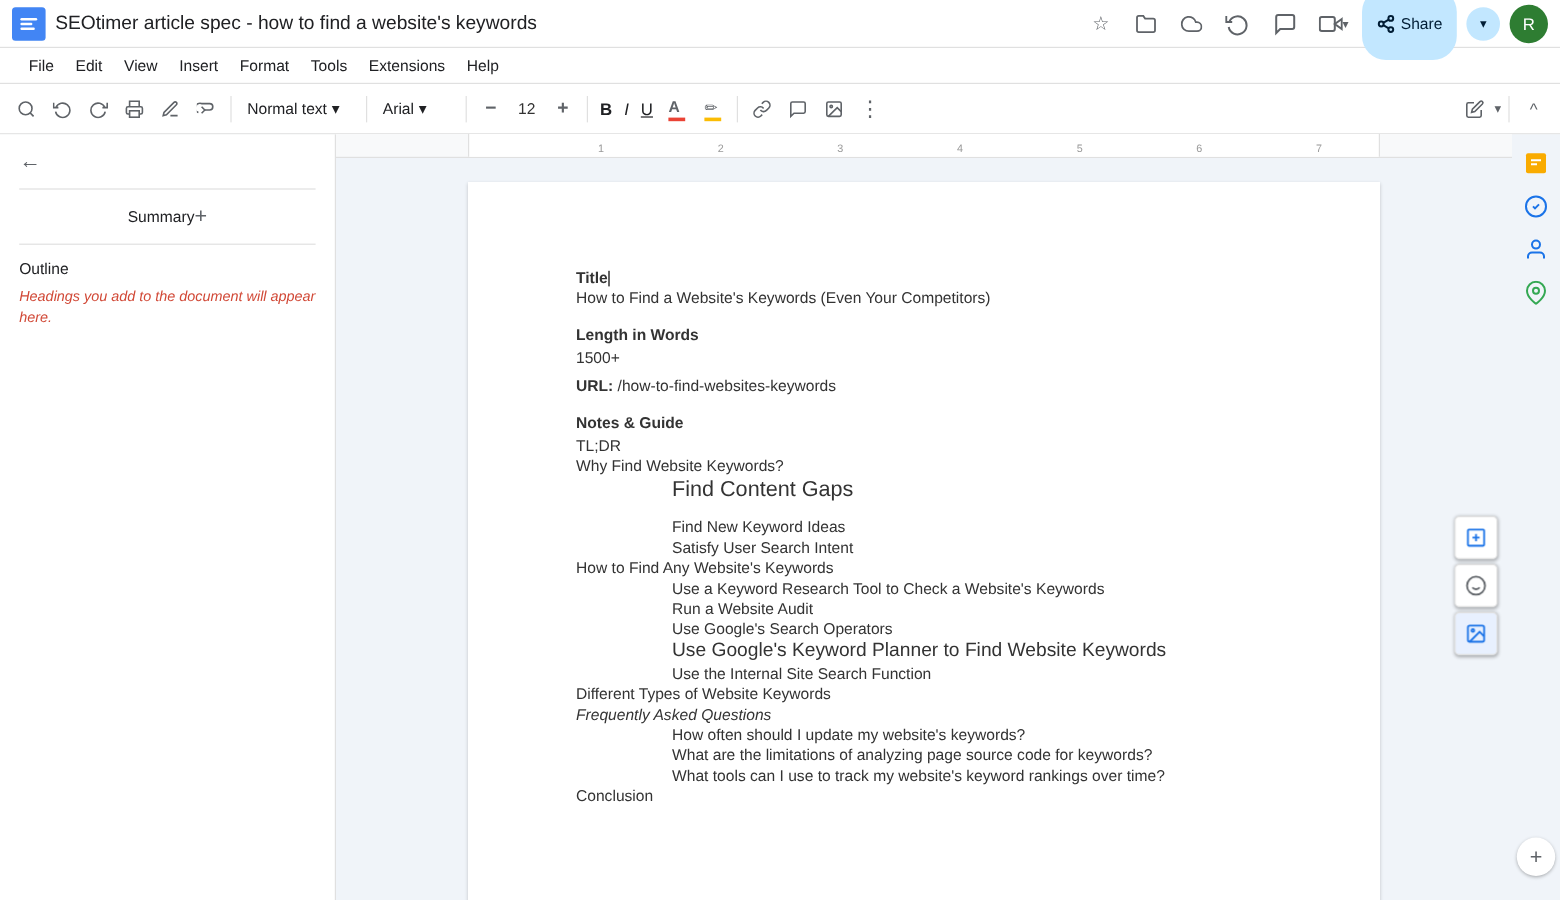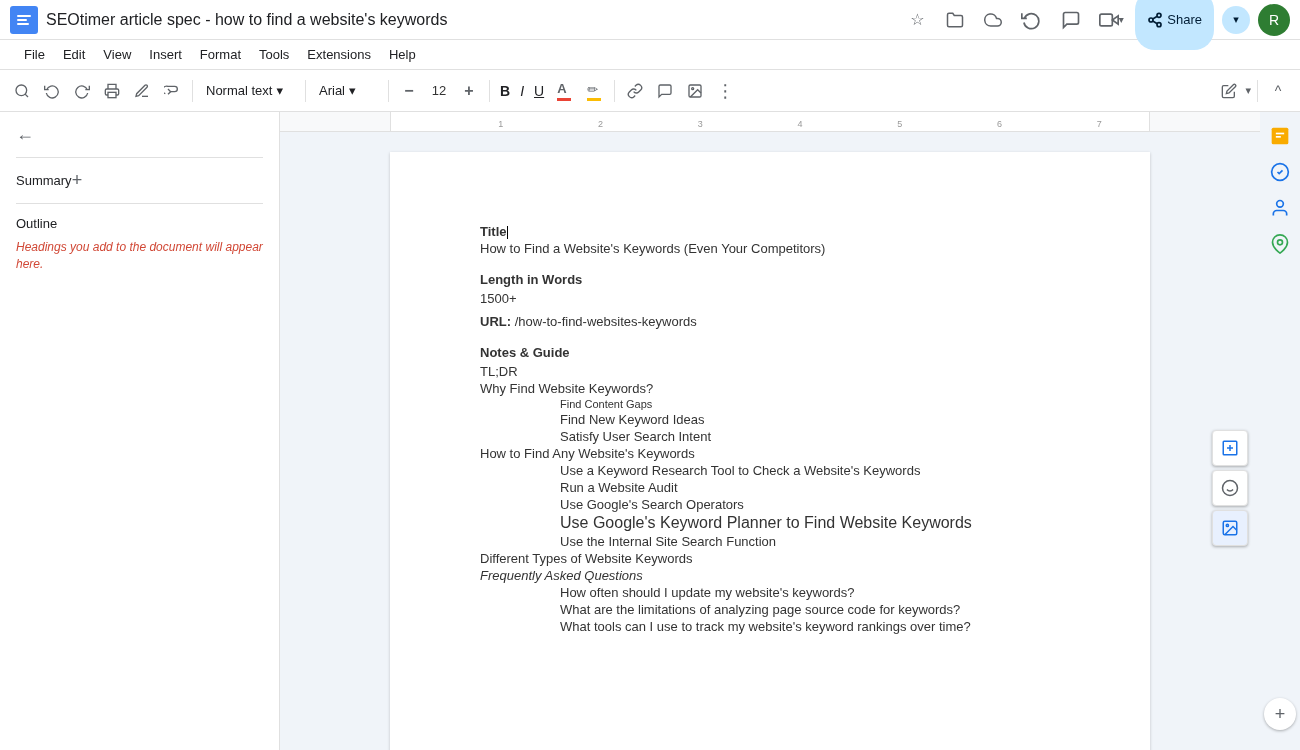--- a/index.html
+++ b/index.html
@@ -52,21 +52,21 @@
 
     
     .main-layout { display: flex; height: calc(750px - 112px); }
 
     
     .sidebar { width: 280px; background: white; border-right: 1px solid #e0e0e0; display: flex; flex-direction: column; flex-shrink: 0; overflow: hidden; }
     .sidebar-header { display: flex; align-items: center; padding: 12px 16px; gap: 8px; }
     .back-btn { color: #5f6368; cursor: pointer; font-size: 18px; }
     .sidebar-divider { height: 1px; background: #e0e0e0; margin: 0 16px; }
     .sidebar-section { padding: 12px 16px; }
-    .sidebar-section-header { display: flex; align-items: center; justify-content: flex-start; }
+    .sidebar-section-header { display: flex; align-items: center; justify-content: center; }
     .sidebar-section-title { font-size: 13px; font-weight: 500; color: #202124; }
     .sidebar-add-btn { color: #5f6368; cursor: pointer; font-size: 18px; }
     .outline-section { padding: 12px 16px; }
     .outline-title { font-size: 13px; font-weight: 500; color: #202124; margin-bottom: 8px; }
     .outline-hint { font-size: 12px; color: #d14836; font-style: italic; line-height: 1.4; }
 
     
     .doc-area { flex: 1; background: #f0f4f9; overflow-y: auto; overflow-x: hidden; position: relative; }
     .ruler { height: 20px; background: #f8f9fa; border-bottom: 1px solid #e0e0e0; position: sticky; top: 0; z-index: 10; }
     .ruler-inner { margin: 0 auto; max-width: 760px; height: 100%; position: relative; border-left: 1px solid #e0e0e0; border-right: 1px solid #e0e0e0; background: white; display: flex; align-items: flex-end; padding-bottom: 2px; padding-left: 60px; gap: 0; }
@@ -312,34 +312,35 @@
         <div class="doc-url-line">
           <span class="doc-url-label">URL:</span>
           <span>/how-to-find-websites-keywords</span>
         </div>
 
         <div class="doc-section-heading">Notes &amp; Guide</div>
 
         <div id="toc-container">
             <div style="font-size: 13px; margin-bottom: 2px;">TL;DR</div>
             <div style="font-size: 13px; margin-bottom: 2px;">Why Find Website Keywords?</div>
-            <div style="font-size: 11px; margin-bottom: 2px; padding-left: 80px;">Find Content Gaps</div>
+            <div style="font-size: 18px; margin-bottom: 13px; padding-left: 80px;">Find Content Gaps</div>
             <div style="font-size: 13px; margin-bottom: 2px; padding-left: 80px;">Find New Keyword Ideas</div>
             <div style="font-size: 13px; margin-bottom: 2px; padding-left: 80px;">Satisfy User Search Intent</div>
             <div style="font-size: 13px; margin-bottom: 2px;">How to Find Any Website's Keywords</div>
             <div style="font-size: 13px; margin-bottom: 2px; padding-left: 80px;">Use a Keyword Research Tool to Check a Website's Keywords</div>
             <div style="font-size: 13px; margin-bottom: 2px; padding-left: 80px;">Run a Website Audit</div>
             <div style="font-size: 13px; margin-bottom: 2px; padding-left: 80px;">Use Google's Search Operators</div>
             <div style="font-size: 16px; margin-bottom: 2px; padding-left: 80px;">Use Google's Keyword Planner to Find Website Keywords</div>
             <div style="font-size: 13px; margin-bottom: 2px; padding-left: 80px;">Use the Internal Site Search Function</div>
             <div style="font-size: 13px; margin-bottom: 2px;">Different Types of Website Keywords</div>
             <div style="font-size: 13px; margin-bottom: 2px; font-style: italic;">Frequently Asked Questions</div>
             <div style="font-size: 13px; margin-bottom: 2px; padding-left: 80px;">How often should I update my website's keywords?</div>
             <div style="font-size: 13px; margin-bottom: 2px; padding-left: 80px;">What are the limitations of analyzing page source code for keywords?</div>
             <div style="font-size: 13px; margin-bottom: 2px; padding-left: 80px;">What tools can I use to track my website's keyword rankings over time?</div>
+            <div style="font-size: 13px; margin-bottom: 2px;">Conclusion</div>
           </div>
 
       </div>
     </div>
   </div>
 
   <div class="right-panel">
     <div class="right-icon" style="color:#f9ab00;">
       <svg width="20" height="20" viewBox="0 0 24 24" fill="#f9ab00">
           <rect x="2" y="2" width="20" height="20" rx="2"></rect>

